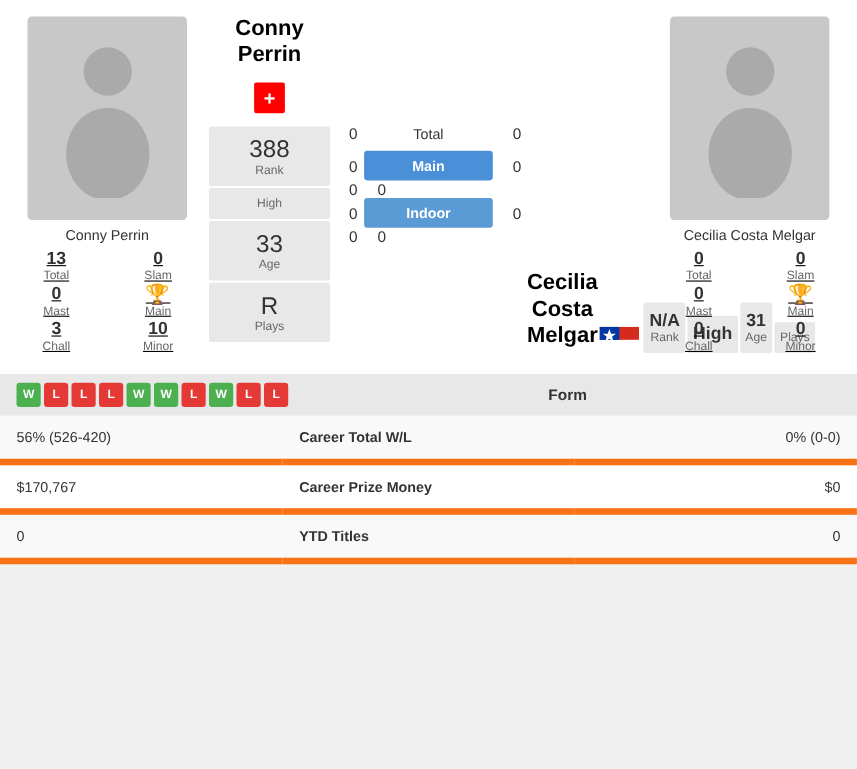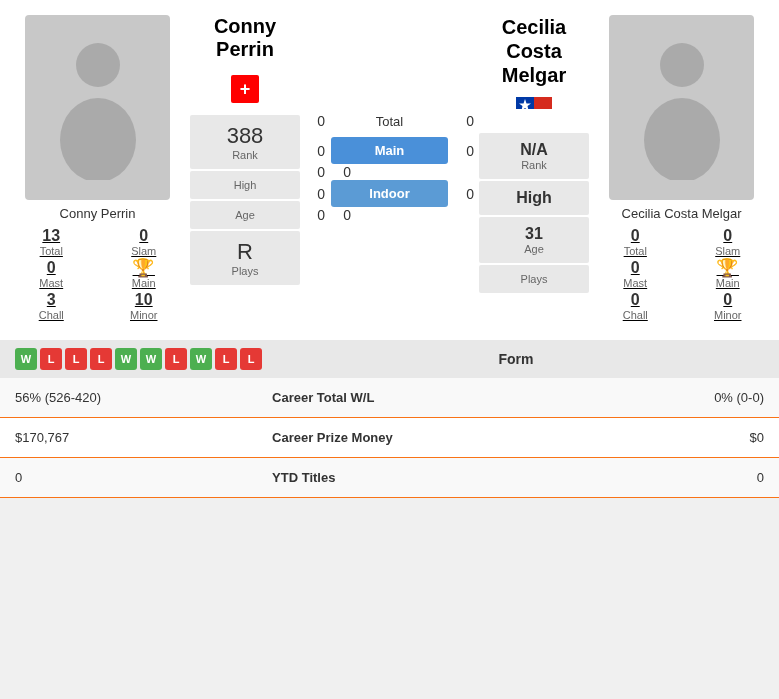--- a/index.html
+++ b/index.html
@@ -174,22 +174,21 @@
     .total-score {
       font-size: 14px;
       color: #333;
       width: 20px;
       text-align: right;
     }
 
     
     .right-stats {
       display: flex;
-      flex-direction: column;
-      align-items: center;
+      align-items: flex-end;
       justify-content: flex-start;
       width: 110px;
       flex-shrink: 0;
       gap: 2px;
     }
 
     .right-stat-box {
       background: #e8e8e8;
       width: 100%;
       text-align: center;
@@ -254,21 +253,21 @@
       font-weight: bold;
     }
 
     
     .stats-table {
       width: 100%;
       border-collapse: collapse;
     }
 
     .stats-table tr {
-      border-bottom: 1px solid #f97316;
+      border-bottom: 6px solid #f97316;
     }
 
     .stats-table tr:nth-child(odd) {
       background: #f9f9f9;
     }
 
     .stats-table tr:nth-child(even) {
       background: #fff;
     }
 
@@ -373,20 +372,21 @@
       </div>
       <div style="height:8px;"></div>
       <div class="center-stat-box">
         <div class="center-stat-value">388</div>
         <div class="center-stat-label">Rank</div>
       </div>
       <div class="center-stat-box">
         <div class="center-stat-label">High</div>
       </div>
       <div class="center-stat-box">
+        <div class="center-stat-value">33</div>
         <div class="center-stat-label">Age</div>
       </div>
       <div class="center-stat-box">
         <div class="center-stat-value">R</div>
         <div class="center-stat-label">Plays</div>
       </div>
     </div>
 
     <div class="match-stats-section">
 

